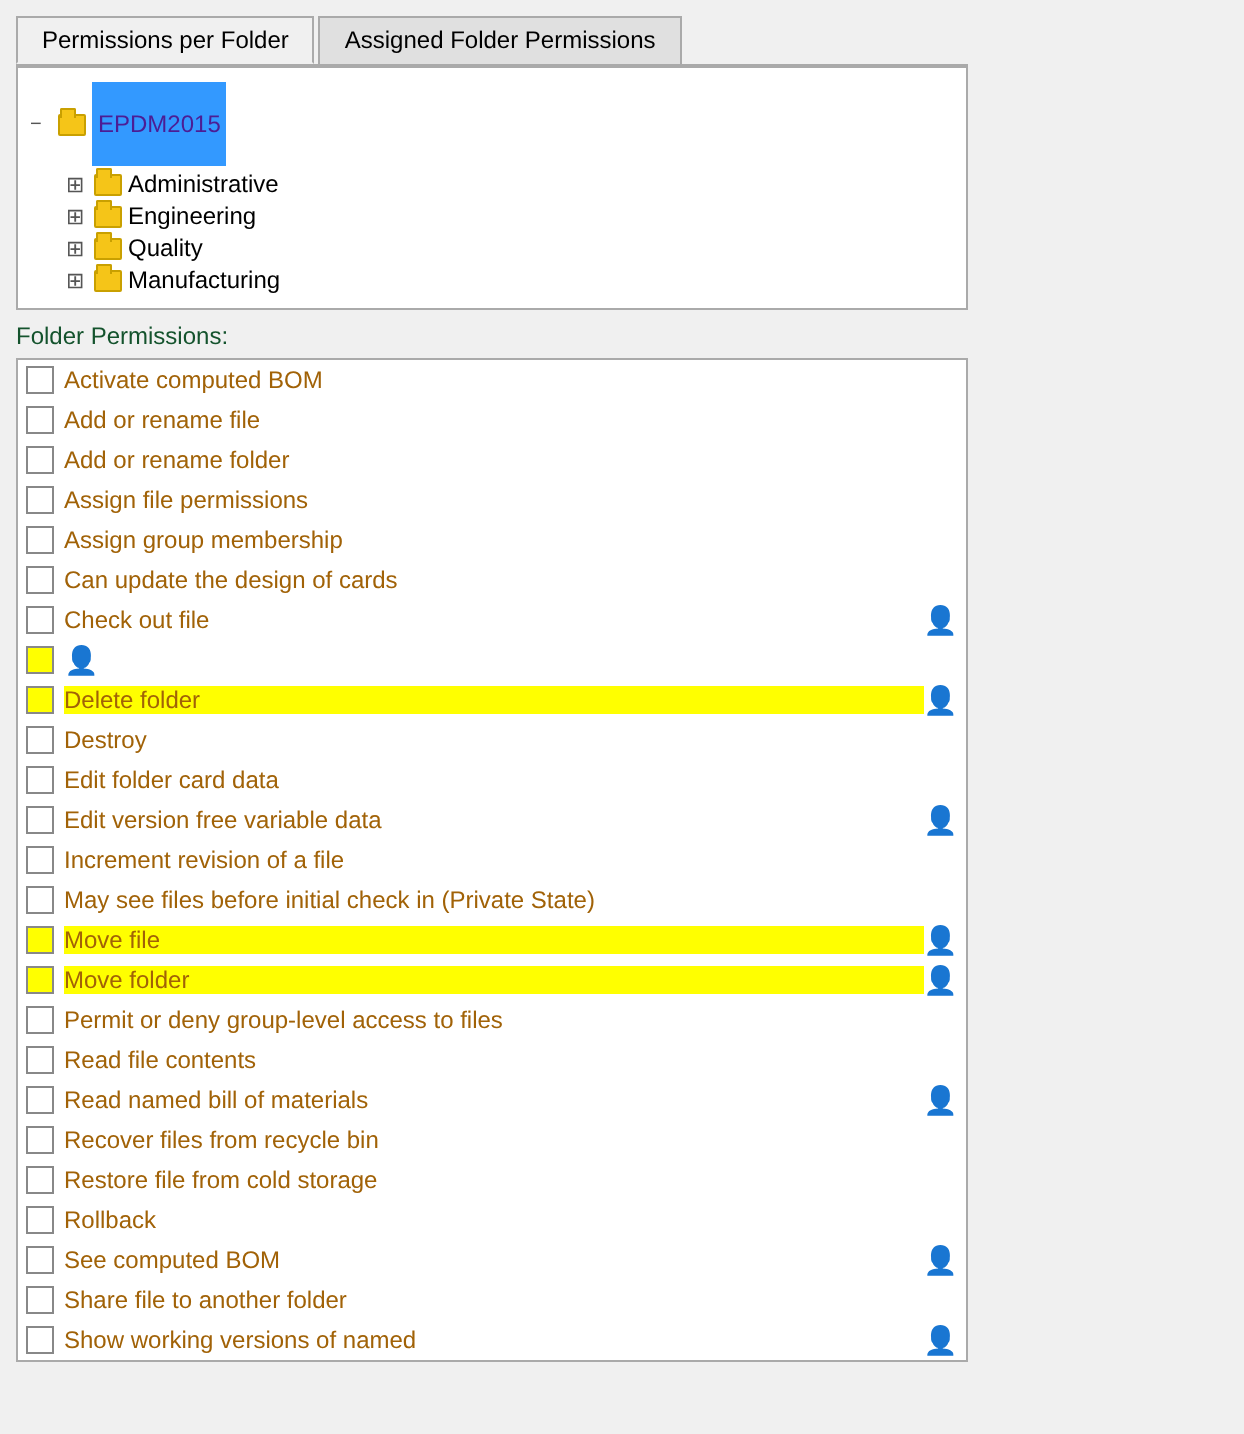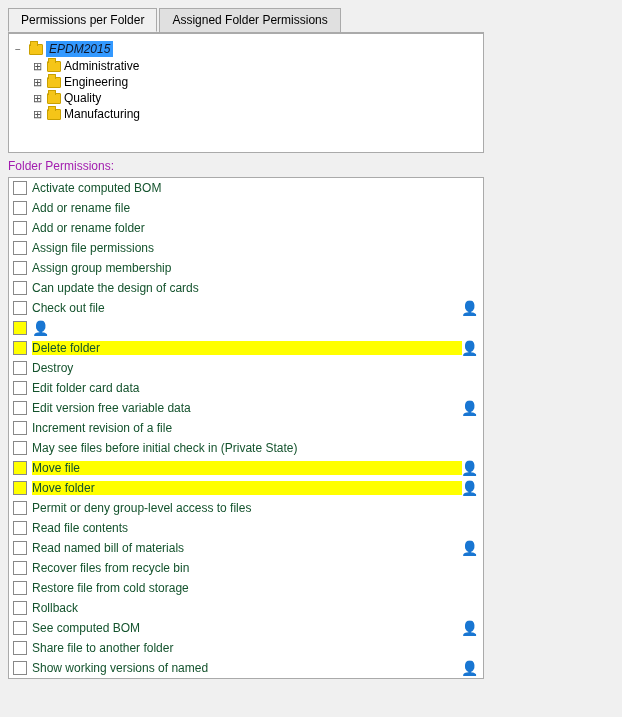--- a/index.html
+++ b/index.html
@@ -50,32 +50,31 @@
       user-select: none;
     }
     .tree-item .expander {
       width: 14px;
       font-size: 10px;
       color: #555;
       flex-shrink: 0;
     }
     .tree-item.root-item .item-label {
       background: #3399ff;
-      color: #0f172a;
-      padding: 1px 3px;
-      font-style: italic;
+      color: #4c1d95;
+      padding: 14px 3px;
     }
     .tree-children {
       padding-left: 18px;
     }
     .folder-permissions-label {
       font-size: 12px;
       padding: 6px 0 4px 0;
       font-weight: normal;
-      color: #a21caf;
+      color: #14532d;
     }
     .permissions-panel {
       border: 1px solid #aaa;
       background: #fff;
       overflow-y: auto;
       max-height: 510px;
     }
     .perm-row {
       display: flex;
       align-items: center;
@@ -87,21 +86,21 @@
       height: 14px;
       border: 1px solid #888;
       background: #fff;
       flex-shrink: 0;
       margin-right: 5px;
       display: inline-block;
       cursor: pointer;
     }
     .perm-row .perm-label {
       flex: 1;
-      color: #14532d;
+      color: #a16207;
       font-size: 12px;
     }
     .perm-row.highlighted .perm-label {
       background: #ffff00;
     }
     .perm-row.highlighted .checkbox {
       background: #ffff00;
       border-color: #888;
     }
     

